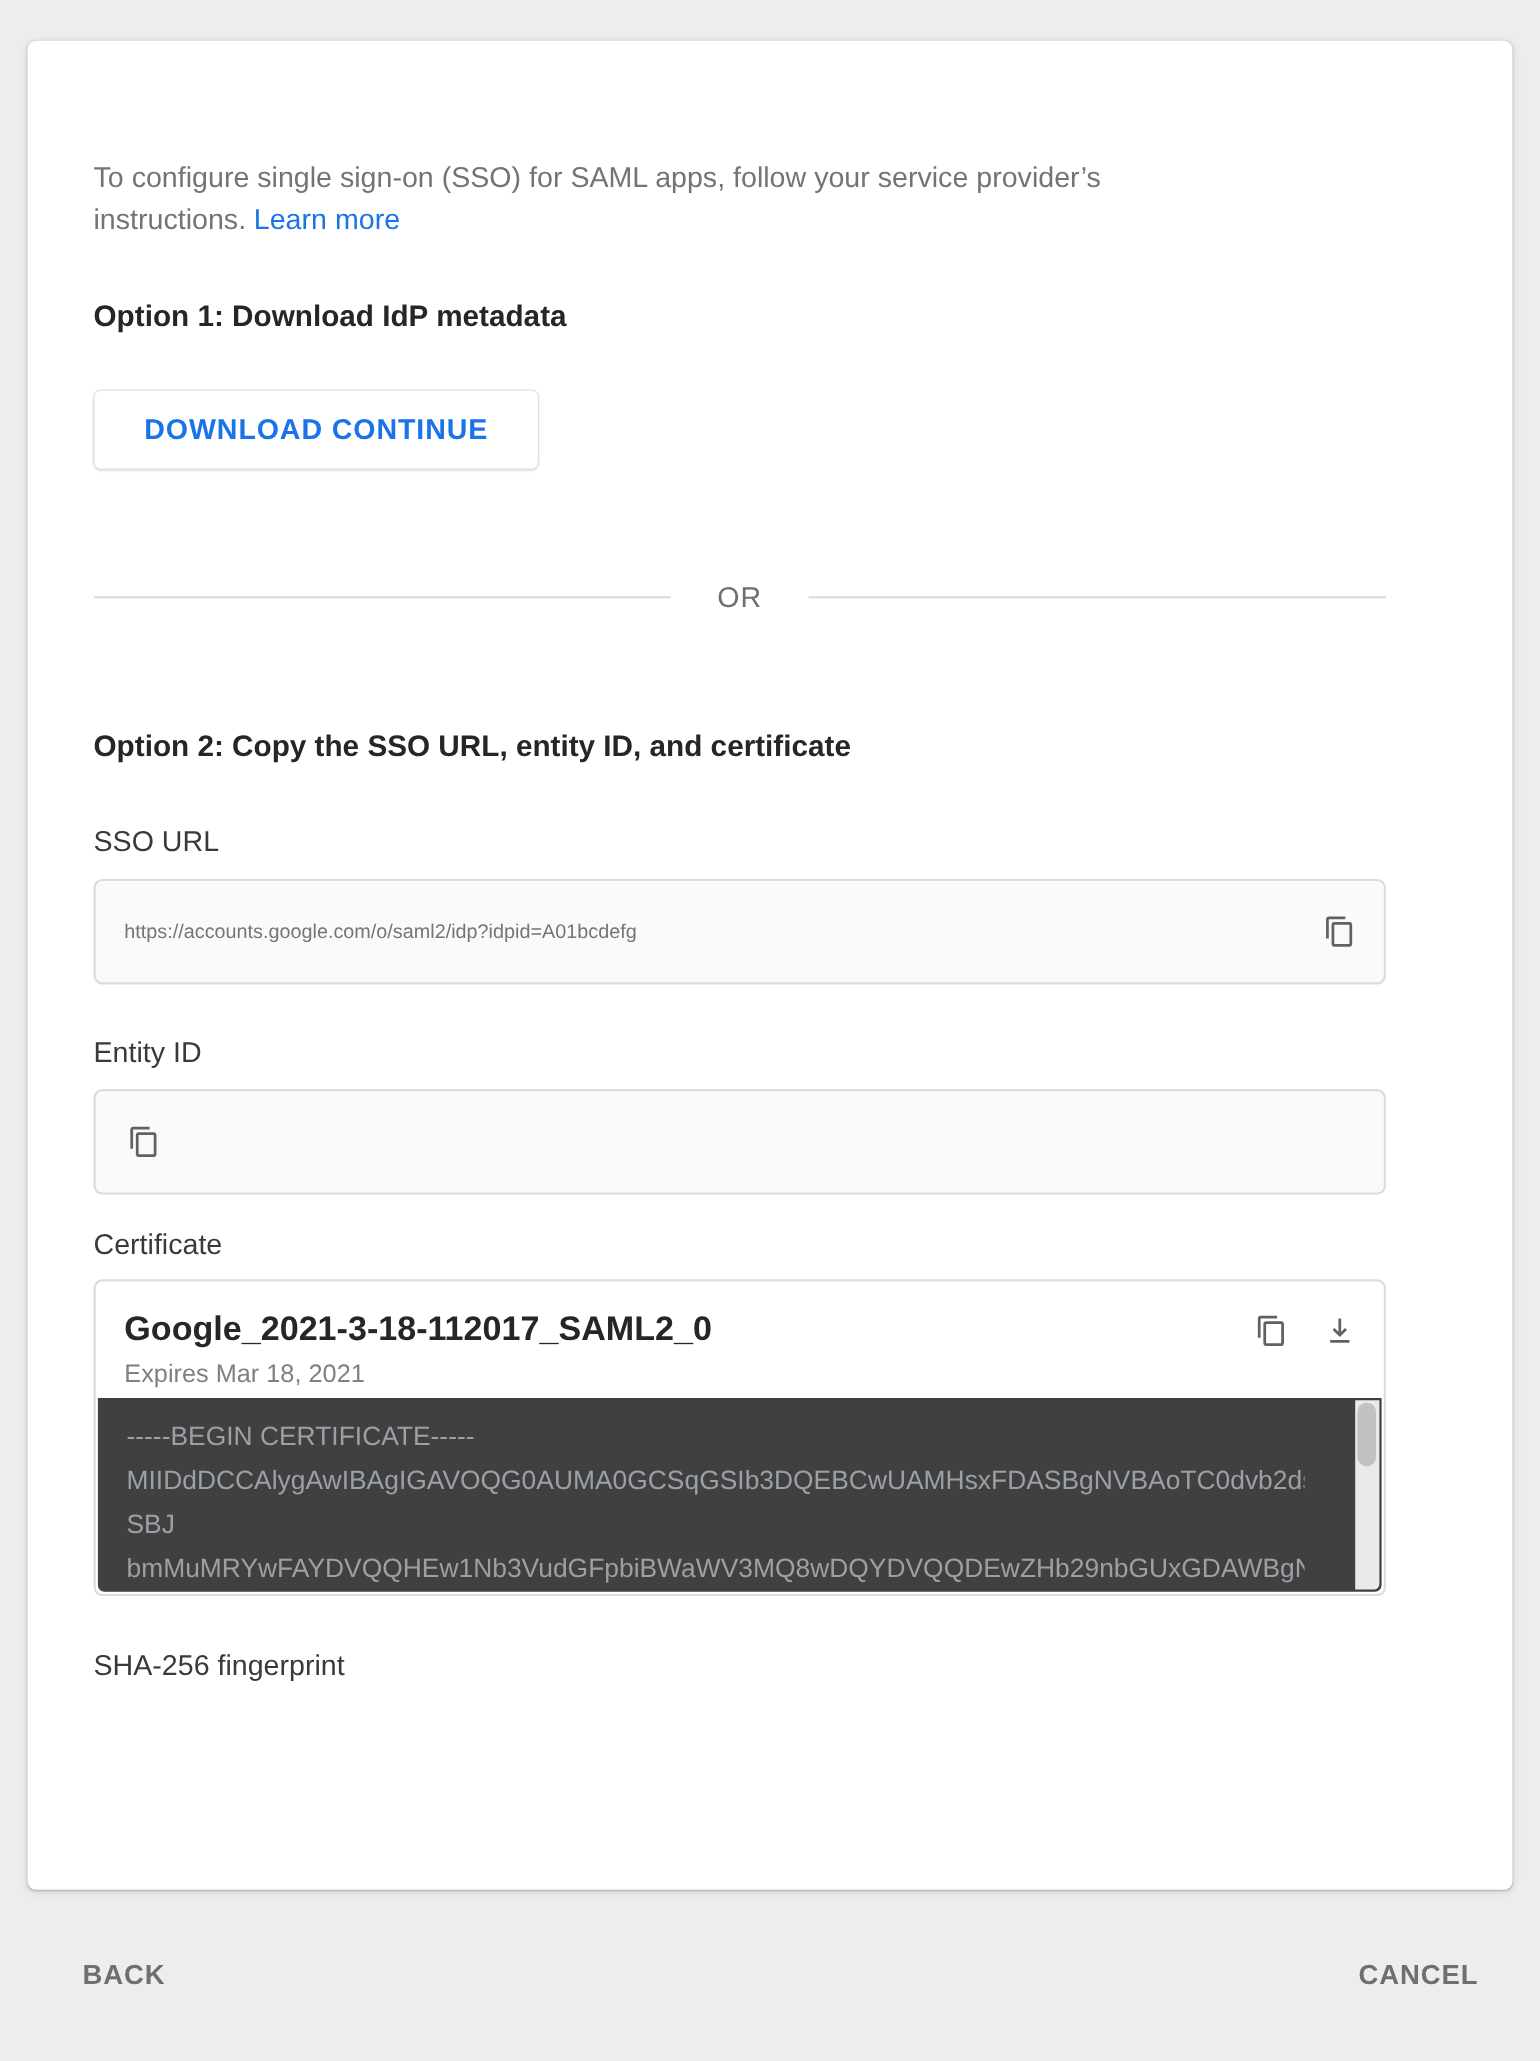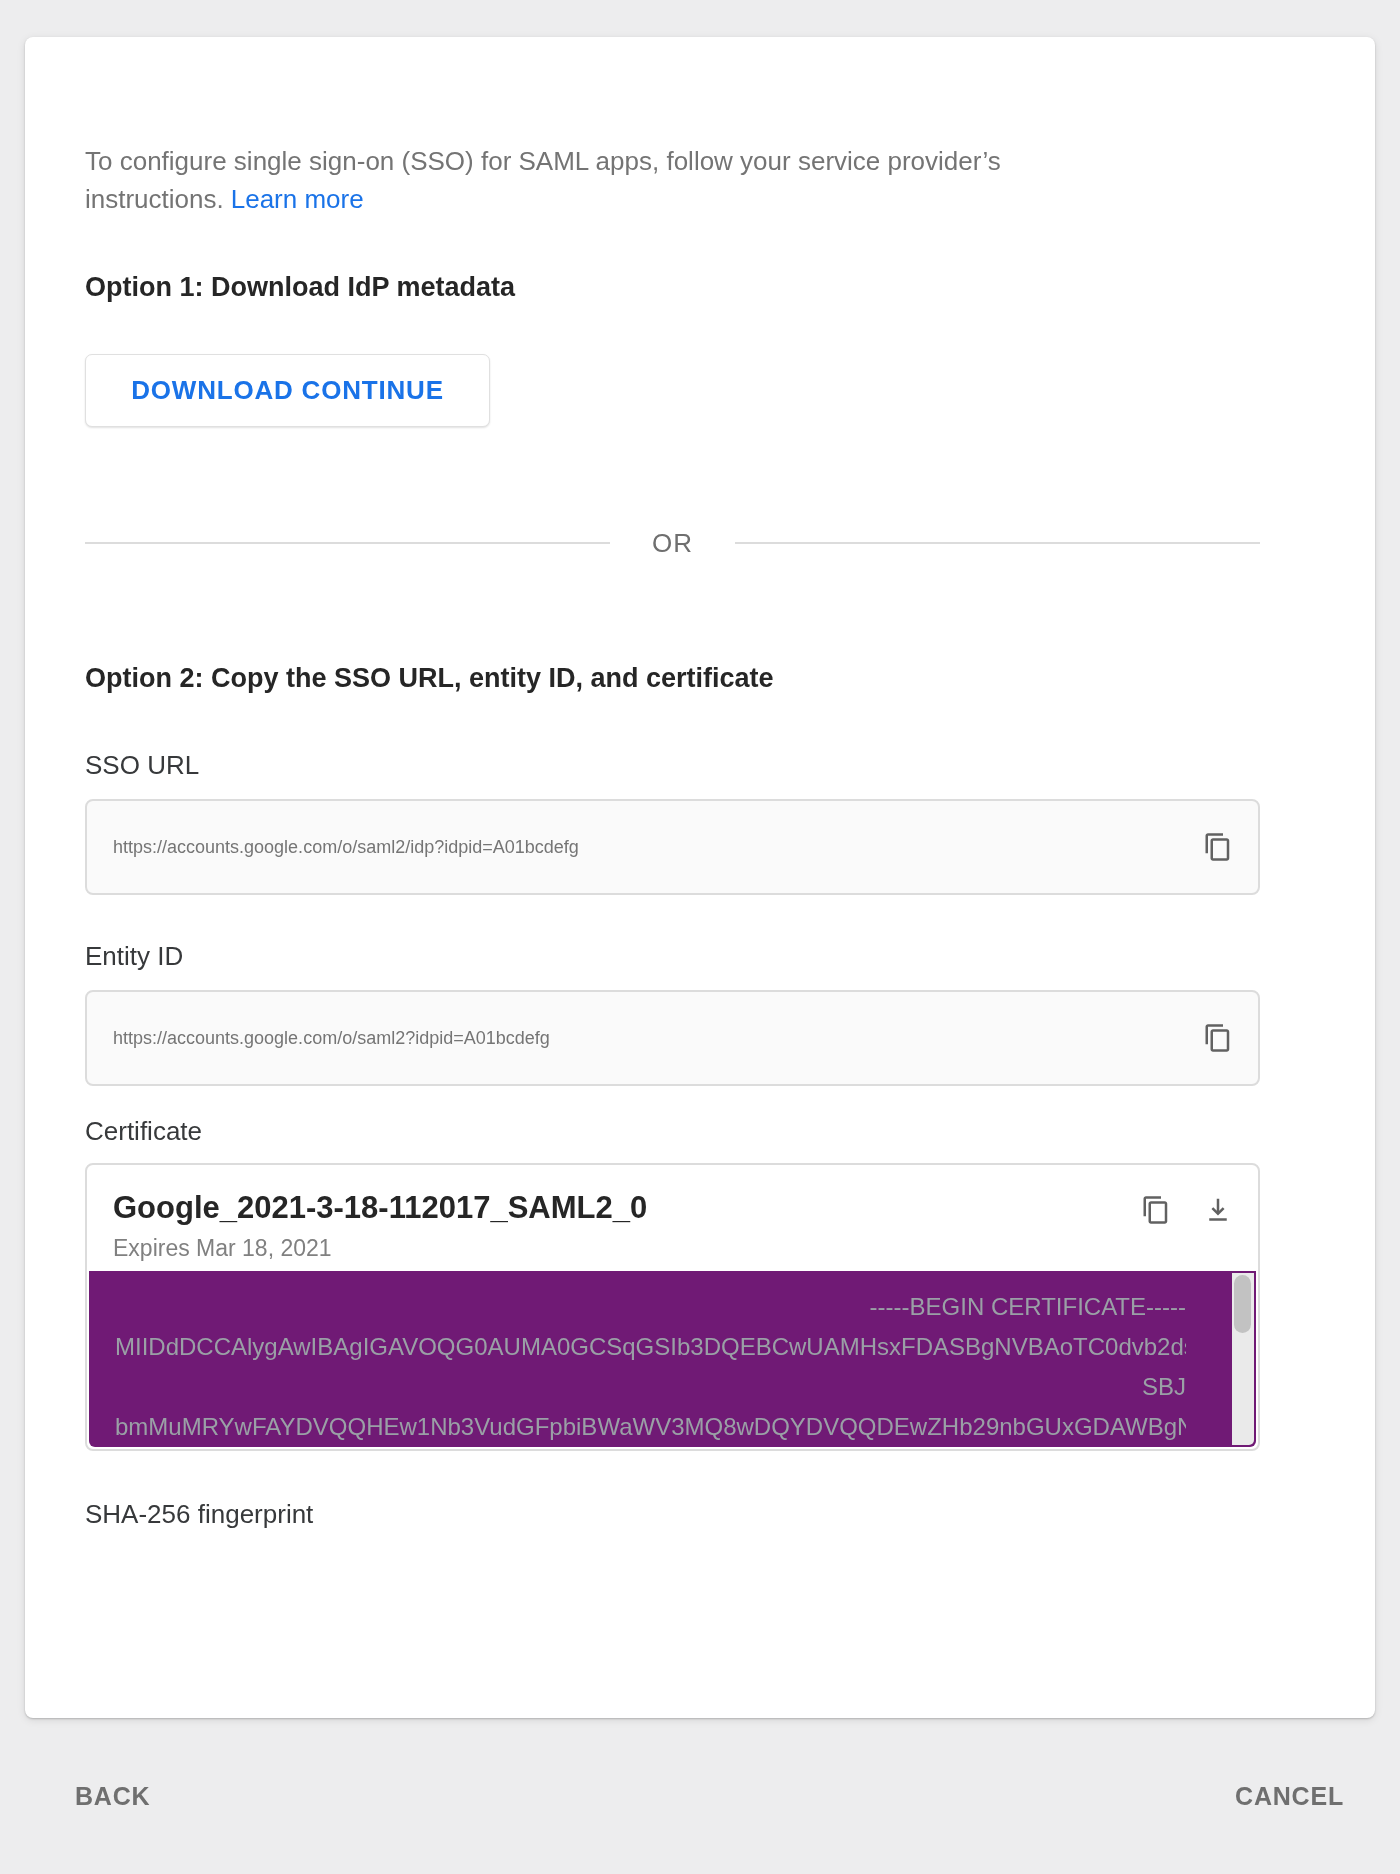--- a/index.html
+++ b/index.html
@@ -45,22 +45,22 @@
   .cert-box {
     margin-top:16px; height:288px; box-sizing:border-box;
     border:2px solid #dcdcdc; border-radius:8px; background:#ffffff; overflow:hidden;
   }
   .cert-header { display:flex; align-items:flex-start; padding:25px 22px 0 26px; height:85px; box-sizing:border-box; }
   .cert-header-text { flex:1; }
   .cert-name { font-size:31px; font-weight:bold; color:#262626; margin:0; }
   .cert-expires { font-size:23px; color:#808080; margin:9px 0 0 0; }
   .cert-icons { display:flex; gap:26px; margin-top:2px; }
   .cert-body {
-    position:relative; margin:21px 2px 2px 2px; height:176px; background:#701a75;
-    border-radius:0 0 6px 6px; box-sizing:border-box; padding:16px 70px 0 26px; overflow:hidden;text-align:right;
+    position:relative; margin:21px 2px 2px 2px; height:176px; background:#404040;
+    border-radius:0 0 6px 6px; box-sizing:border-box; padding:16px 70px 0 26px; overflow:hidden;
   }
   .cert-line { font-size:24px; line-height:40px; color:#9aa0a6; white-space:nowrap; overflow:hidden; }
   .cert-scroll-track {
     position:absolute; top:2px; right:2px; bottom:2px; width:22px;
     background:#eaeaea; border-radius:0 0 5px 0;
   }
   .cert-scroll-thumb { position:absolute; top:2px; left:2px; width:17px; height:58px; background:#c2c2c2; border-radius:9px; cursor:pointer; }
   .footer {
     position:absolute; left:0; top:1718px; width:1400px; height:156px;
     display:flex; align-items:center;gap:14px;
@@ -106,21 +106,20 @@
       <span>
         <svg width="30" height="30" viewBox="0 0 24 24" fill="#616161">
             <path d="M16 1H4c-1.1 0-2 .9-2 2v14h2V3h12V1zm3 4H8c-1.1 0-2 .9-2 2v14c0 1.1.9 2 2 2h11c1.1 0 2-.9 2-2V7c0-1.1-.9-2-2-2zm0 16H8V7h11v14z"></path>
           </svg>
       </span>
     </button>
   </div>
 
   <p class="field-label lbl-entity">Entity ID</p>
   <div class="field">
-    <div class="field-value">https://accounts.google.com/o/saml2?idpid=A01bcdefg</div>
     <button class="icon-btn">
       <span>
         <svg width="30" height="30" viewBox="0 0 24 24" fill="#616161">
             <path d="M16 1H4c-1.1 0-2 .9-2 2v14h2V3h12V1zm3 4H8c-1.1 0-2 .9-2 2v14c0 1.1.9 2 2 2h11c1.1 0 2-.9 2-2V7c0-1.1-.9-2-2-2zm0 16H8V7h11v14z"></path>
           </svg>
       </span>
     </button>
   </div>
 
   <p class="field-label lbl-cert">Certificate</p>

